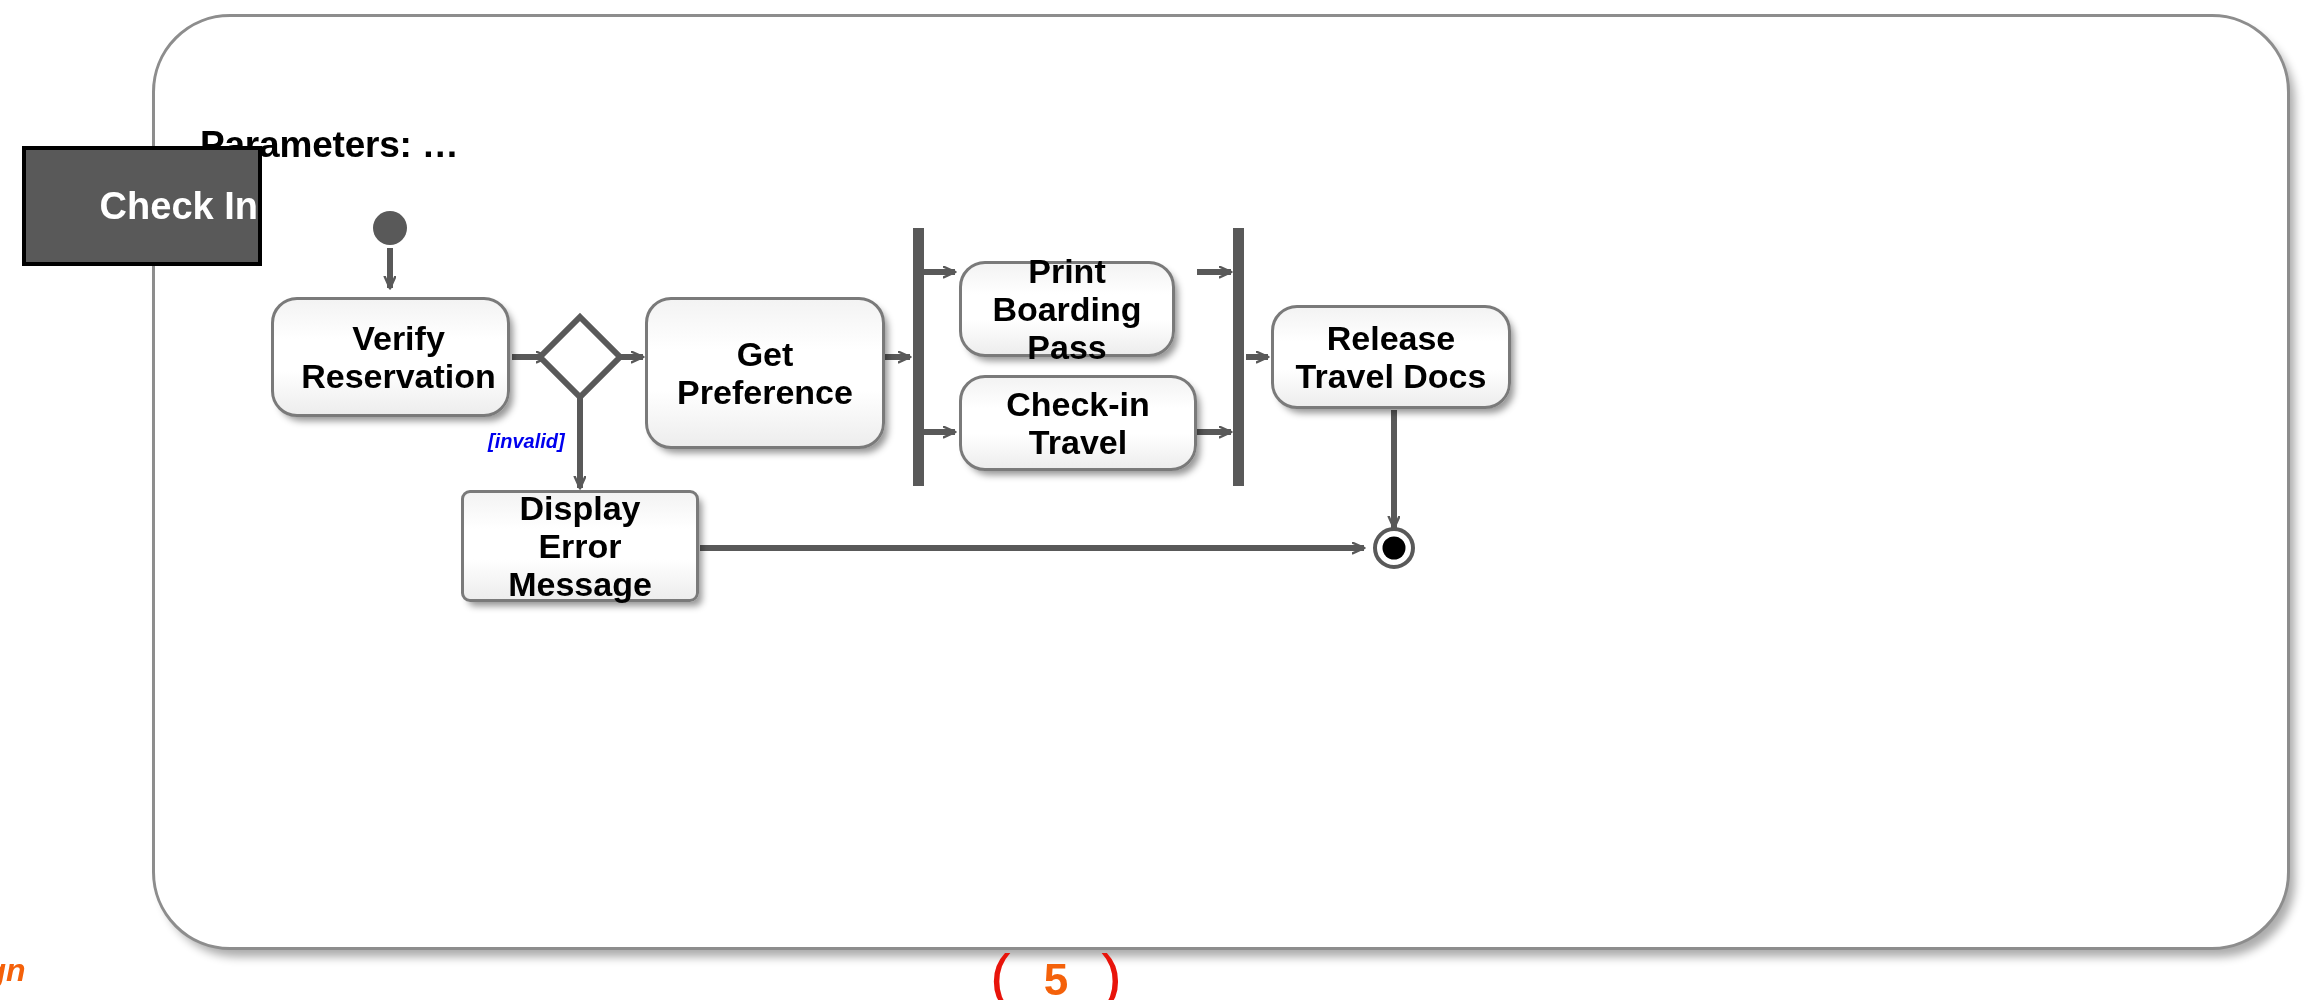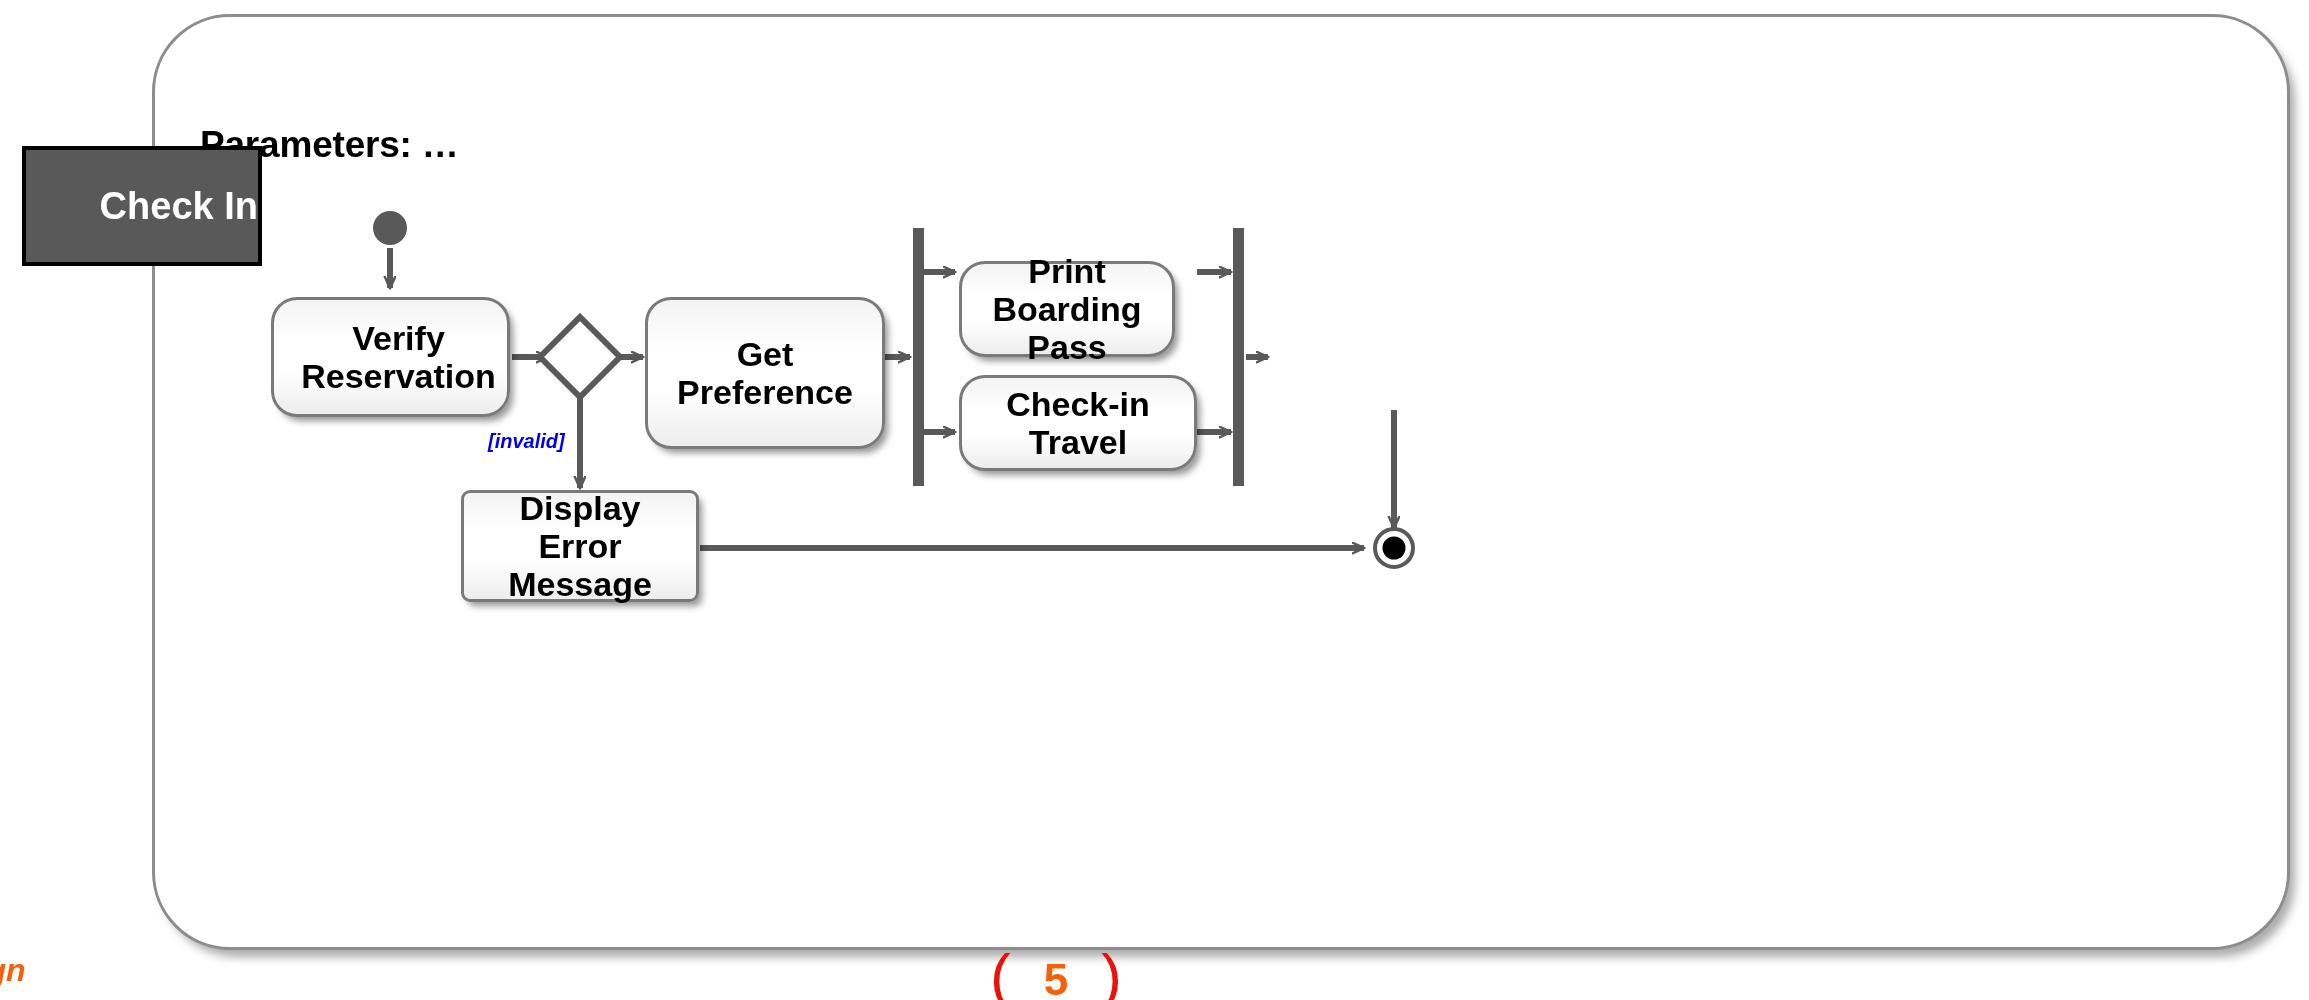--- a/index.html
+++ b/index.html
@@ -228,20 +228,24 @@
   <div class="action" style="left:959px; top:225px; width:216px; height:96px;margin-top:36px;">
     <span>Print
 Boarding Pass</span>
   </div>
 
   <div class="action" style="left:959px; top:375px; width:238px; height:96px;">
     <span>Check-in
 Travel</span>
   </div>
 
+  <div class="action" style="left:1271px; top:305px; width:240px; height:104px;">
+    <span>Release
+Travel Docs</span>
+  </div>
 
   <div class="action" style="left:461px; top:490px; width:238px; height:112px;border-radius:9px;">
     <span>Display
 Error Message</span>
   </div>
 
   <div class="guard-label" style="left:473px; top:430px;">[invalid]</div>
 
   <div id="footer-label">esign</div>
 

